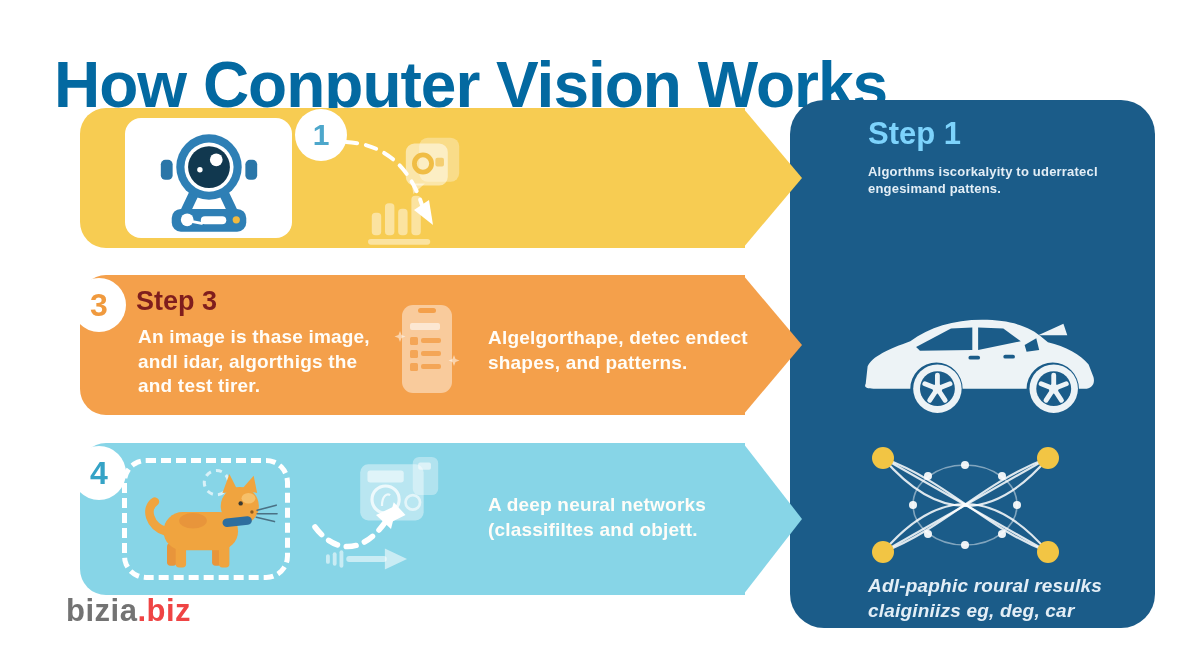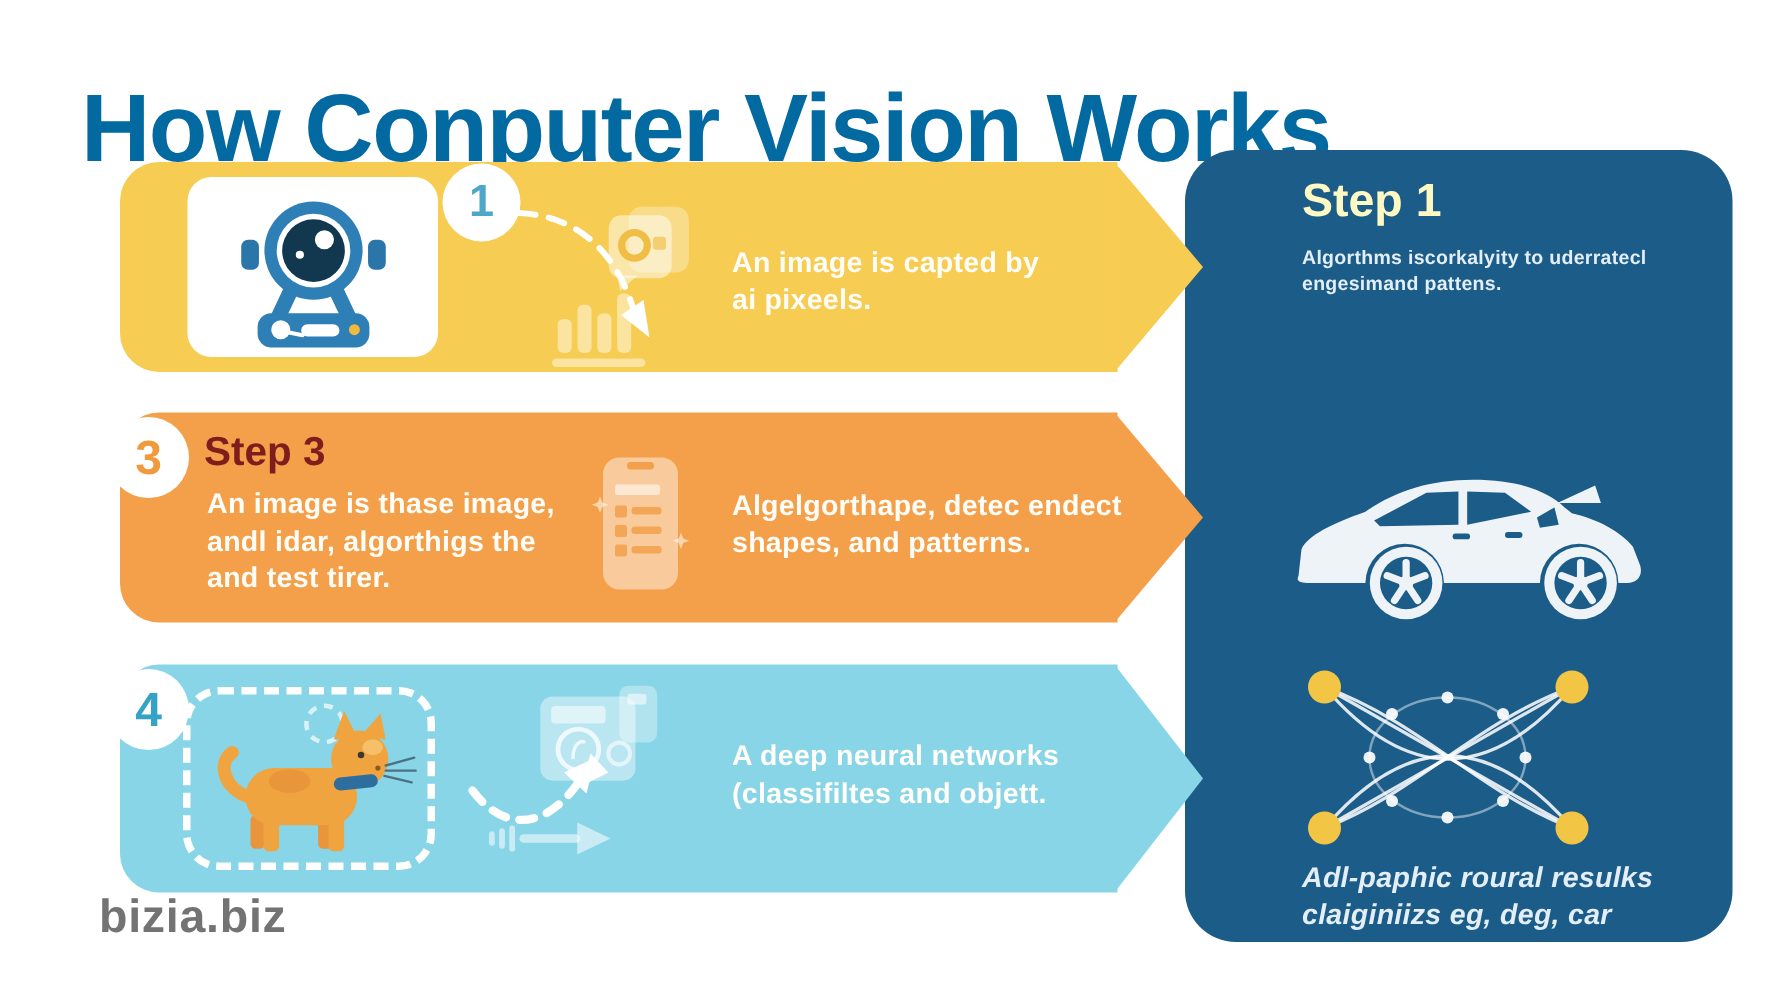--- a/index.html
+++ b/index.html
@@ -4,21 +4,21 @@
 <style>
   html,body{margin:0;padding:0;background:#fff;}
   .stage{position:relative;width:1184px;height:672px;background:#ffffff;overflow:hidden;
          font-family:"Liberation Sans",sans-serif;}
   .title{position:absolute;left:54px;top:12px;font-size:64px;font-weight:700;color:#0369a1;
          letter-spacing:-1px;white-space:nowrap;margin-top:36px;}
 
   
   .panel{position:absolute;left:790px;top:100px;width:365px;height:528px;background:#1b5c89;
          border-radius:34px;z-index:1;}
-  .panel-title{position:absolute;left:78px;top:16px;font-size:31px;font-weight:700;color:#fef9c3;}
+  .panel-title{position:absolute;left:78px;top:16px;font-size:31px;font-weight:700;color:#7dd3fc;}
   .panel-text{position:absolute;left:78px;top:64px;width:252px;font-size:13px;font-weight:600;
               color:#e3eef6;line-height:1.3;letter-spacing:.2px;}
   .panel-caption{position:absolute;left:78px;top:474px;width:262px;font-size:19px;font-weight:600;
               color:#e3eef6;line-height:1.3;letter-spacing:.2px;font-style:italic;}
   .car-svg{position:absolute;left:66px;top:203px;}
   .net-svg{position:absolute;left:58px;top:340px;}
 
   
   .banner{position:absolute;left:80px;z-index:2;border-radius:26px 0 0 26px;}
   .tip{position:absolute;right:-57px;top:0;width:59px;height:100%;
@@ -52,21 +52,21 @@
   .phone-svg{position:absolute;left:312px;top:28px;}
 
   .dashed-box{position:absolute;left:42px;top:15px;width:168px;height:122px;border:5px dashed #fff;
               border-radius:24px;box-sizing:border-box;display:flex;align-items:center;justify-content:center;}
   .arrow3-svg{position:absolute;left:230px;top:58px;}
   .polaroid-svg{position:absolute;left:280px;top:14px;}
   .striped-svg{position:absolute;left:246px;top:104px;}
 
   .brand{position:absolute;left:66px;top:593px;font-size:31px;font-weight:600;letter-spacing:.5px;}
   .brand-name{color:#737373;}
-  .brand-tld{color:#737373;}
+  .brand-tld{color:#ef4444;}
 </style>
 </head>
 <body>
 
 <div class="stage">
 
   <div class="title">How Conputer Vision Works</div>
 
   <div class="panel">
     <div class="panel-title">Step 1</div>
@@ -173,21 +173,20 @@
     </svg>
 
     <svg class="photos-svg" width="62" height="62" viewBox="0 0 65 65">
       <rect x="18" y="4" width="42" height="46" rx="9" fill="rgba(255,255,255,0.32)"></rect>
       <rect x="4" y="10" width="44" height="44" rx="9" fill="rgba(255,255,255,0.5)"></rect>
       <circle cx="22" cy="31" r="9" stroke="#f0bd45" stroke-width="5" fill="none"></circle>
       <rect x="35" y="25" width="9" height="9" rx="2" fill="#f0bd45" opacity="0.65"></rect>
       <polygon points="10,52 24,52 12,63" fill="rgba(255,255,255,0.5)"></polygon>
     </svg>
 
-    <div class="btext t1">An image is capted by ai pixeels.</div>
   </div>
 
   <div class="banner b2">
     <div class="tip"></div>
     <div class="badge badge-3">3</div>
     <div class="step3-title">Step 3</div>
     <div class="btext t2l">An image is thase image, andl idar, algorthigs the and test tirer.</div>
 
     <svg class="phone-svg" width="70" height="92" viewBox="0 0 70 92">
       <rect x="10" y="2" width="50" height="88" rx="11" fill="rgba(255,255,255,0.45)"></rect>

